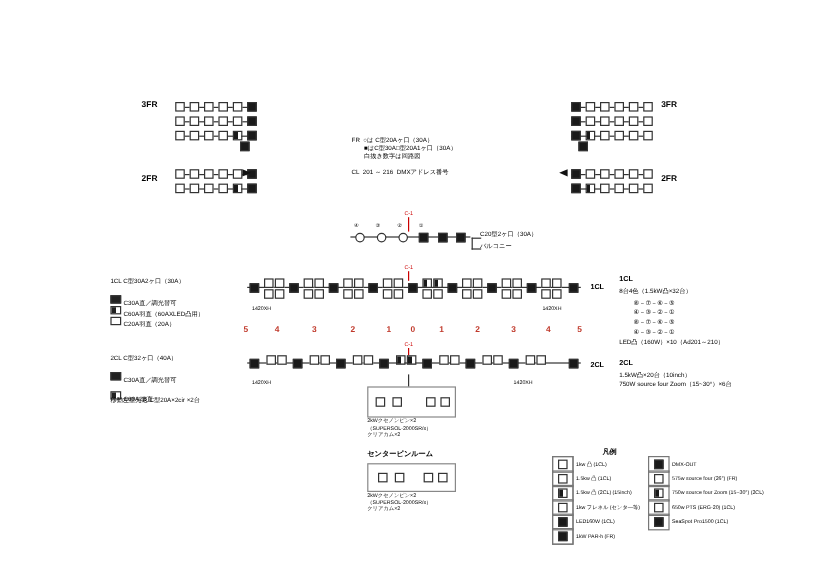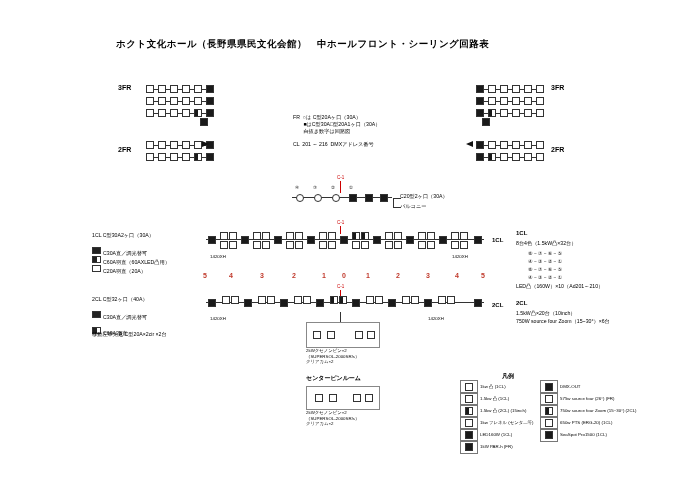--- a/index.html
+++ b/index.html
@@ -25,21 +25,20 @@
   .circ{display:inline-block;width:6px;height:6px;border:0.6px solid #333;border-radius:50%;background:#fff;vertical-align:middle;margin-right:2px;}
   .arrow{position:absolute;width:0;height:0;border-top:3px solid transparent;border-bottom:3px solid transparent;}
   .arrow.r{border-left:7px solid #111;}
   .arrow.l{border-right:7px solid #111;}
 </style>
 </head>
 <body>
 
 <div id="root">
 
-  <div class="abs title" style="left:116px;top:38px;">ホクト文化ホール（長野県県民文化会館）　中ホールフロント・シーリング回路表</div>
 
   <div class="abs lbl" style="left:118px;top:84px;">3FR</div>
   <div class="abs" style="left:144px;top:84px;width:72px;height:42px;">
     <div class="line" style="left:2px;top:5px;width:66px;height:0.8px;"></div>
     <div class="line" style="left:2px;top:17px;width:66px;height:0.8px;"></div>
     <div class="line" style="left:2px;top:29px;width:66px;height:0.8px;"></div>
     <div class="fix" style="left:2px;top:1px;"></div>
       <div class="fix" style="left:14px;top:1px;"></div>
       <div class="fix" style="left:26px;top:1px;"></div>
       <div class="fix" style="left:38px;top:1px;"></div>

